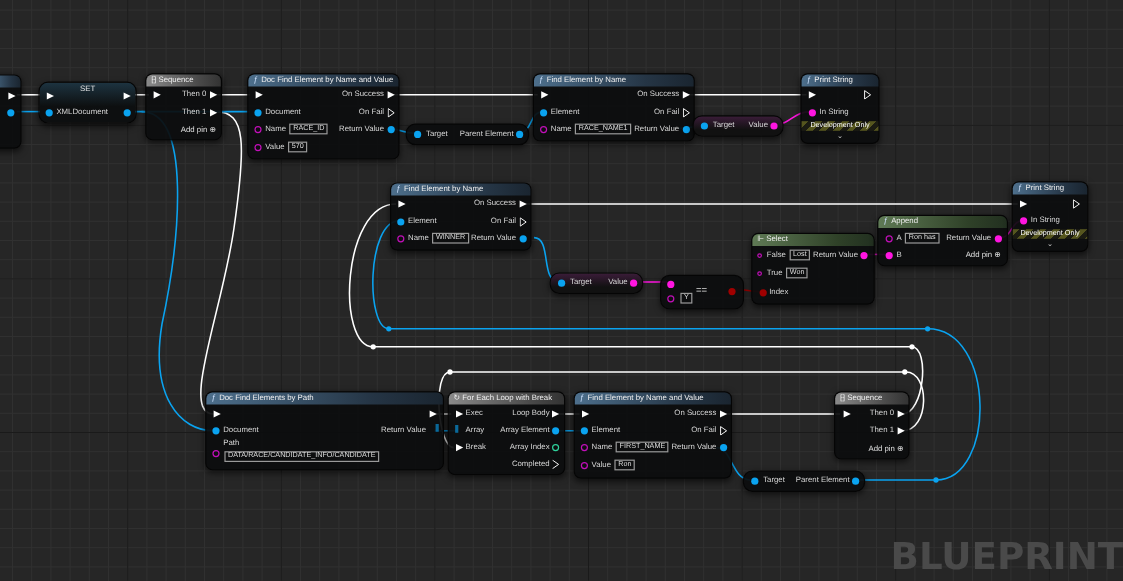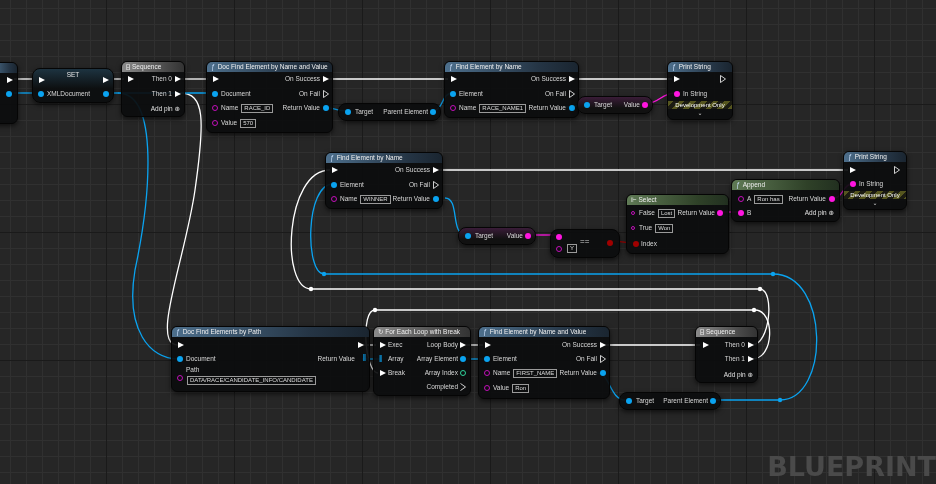--- a/index.html
+++ b/index.html
@@ -35,21 +35,21 @@
   .ring-mag{border:1.5px solid #c10fb8;background:transparent;width:4px;height:4px;border-radius:50%;}
   .ring-grn{border:1.5px solid #2fd39c;background:transparent;width:4px;height:4px;border-radius:50%;}
   .arr{font-size:7px;color:#0aa3f0;letter-spacing:-1px;}
   .val{display:inline-block;border:1px solid #9a9a9a;padding:0 2px;height:7px;line-height:7px;font-size:6px;color:#ddd;margin-left:3px;vertical-align:middle;}
   .lbl{color:#d8d8d8;}
   .addpin{color:#e0e0e0;}
   .devonly{position:absolute;left:0;right:0;height:8px;line-height:8px;text-align:center;font-size:6px;color:#fff;
     background:repeating-linear-gradient(135deg,#55551e 0 4px,#1b1b12 4px 8px);}
   .chev{position:absolute;left:0;right:0;text-align:center;font-size:6px;color:#ddd;}
   .watermark{position:absolute;right:0px;bottom:2px;font-family:"DejaVu Sans",sans-serif;font-weight:bold;
-    font-size:27px;color:#4a4a4a;letter-spacing:0px;}
+    font-size:31px;color:#4a4a4a;letter-spacing:0px;}
 </style>
 </head>
 <body>
 
 <svg id="wires" viewBox="0 0 936 484">
   <g fill="none" stroke-width="1.3">
 
     <path d="M14 79 L33 79" stroke="#fff"></path>
     <path d="M110 79 L124 79" stroke="#fff"></path>
     <path d="M180 79 L208 79" stroke="#fff"></path>

